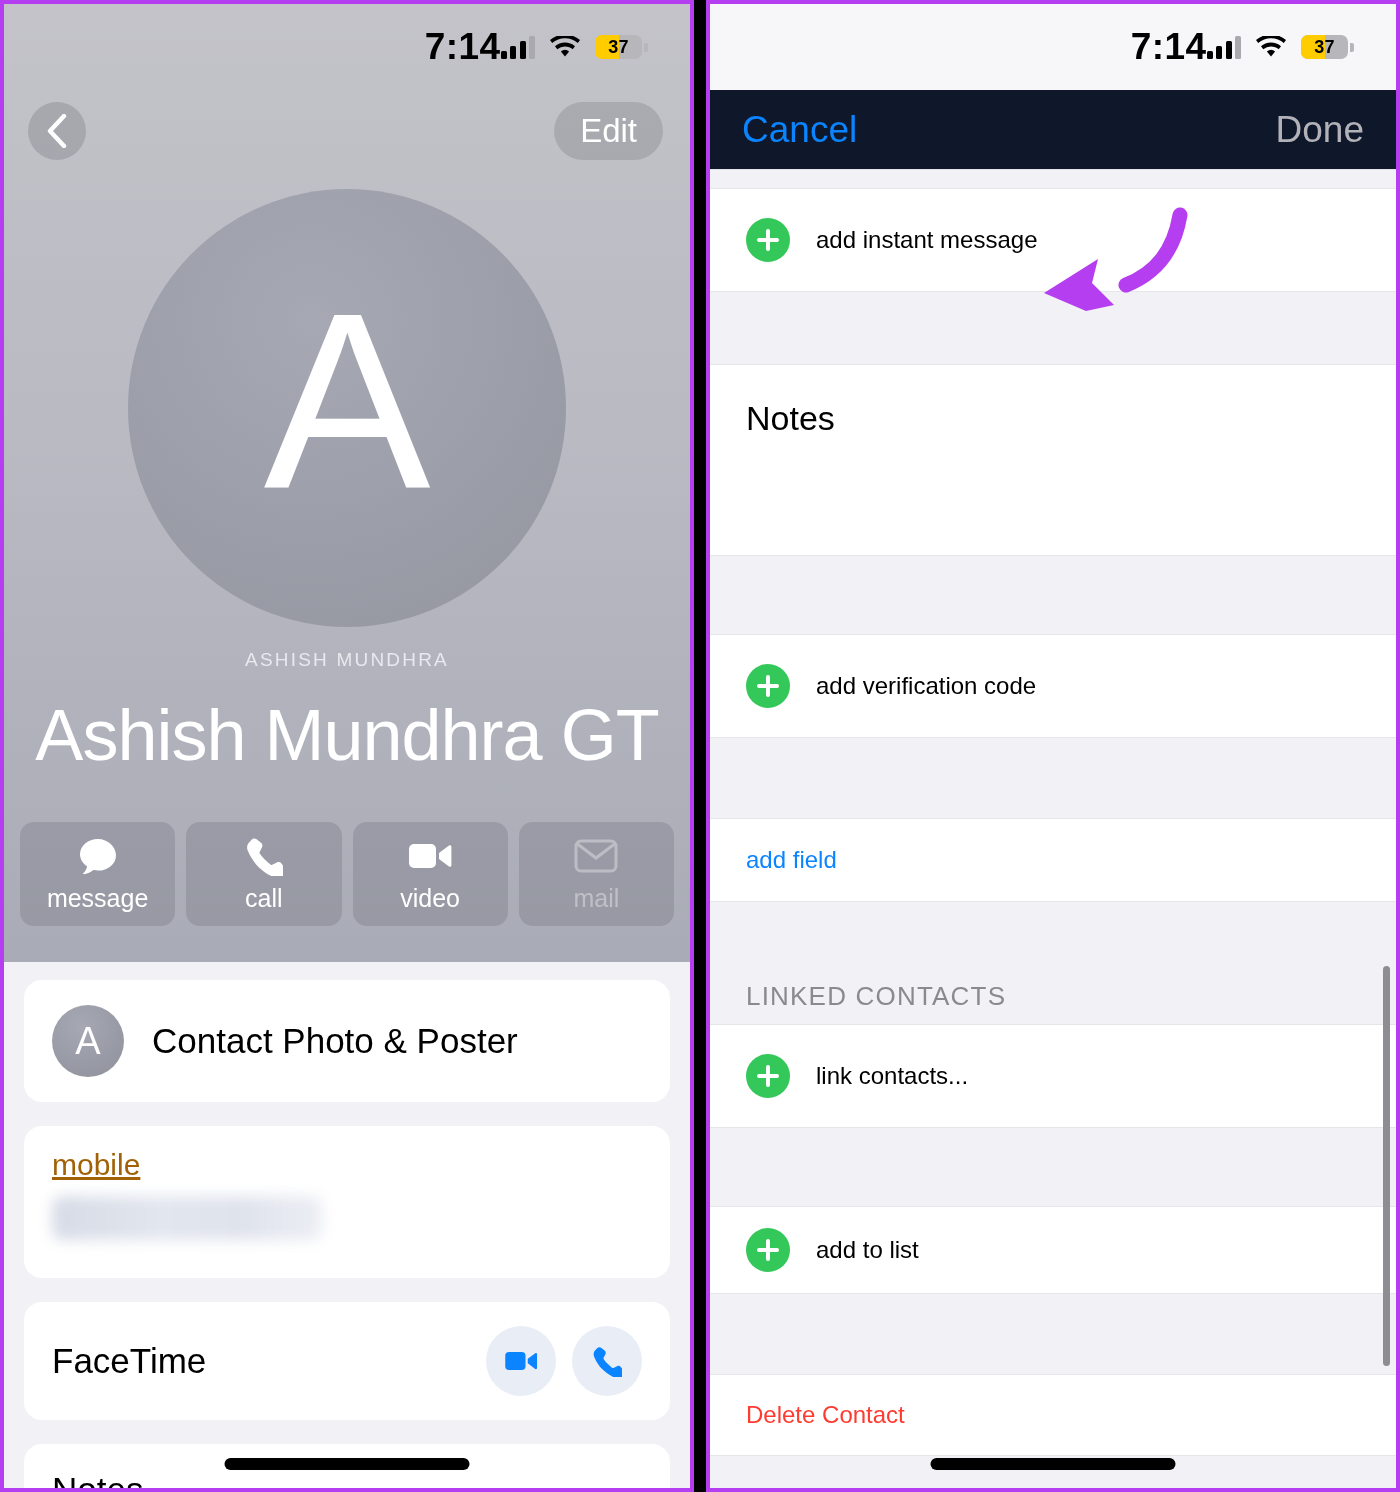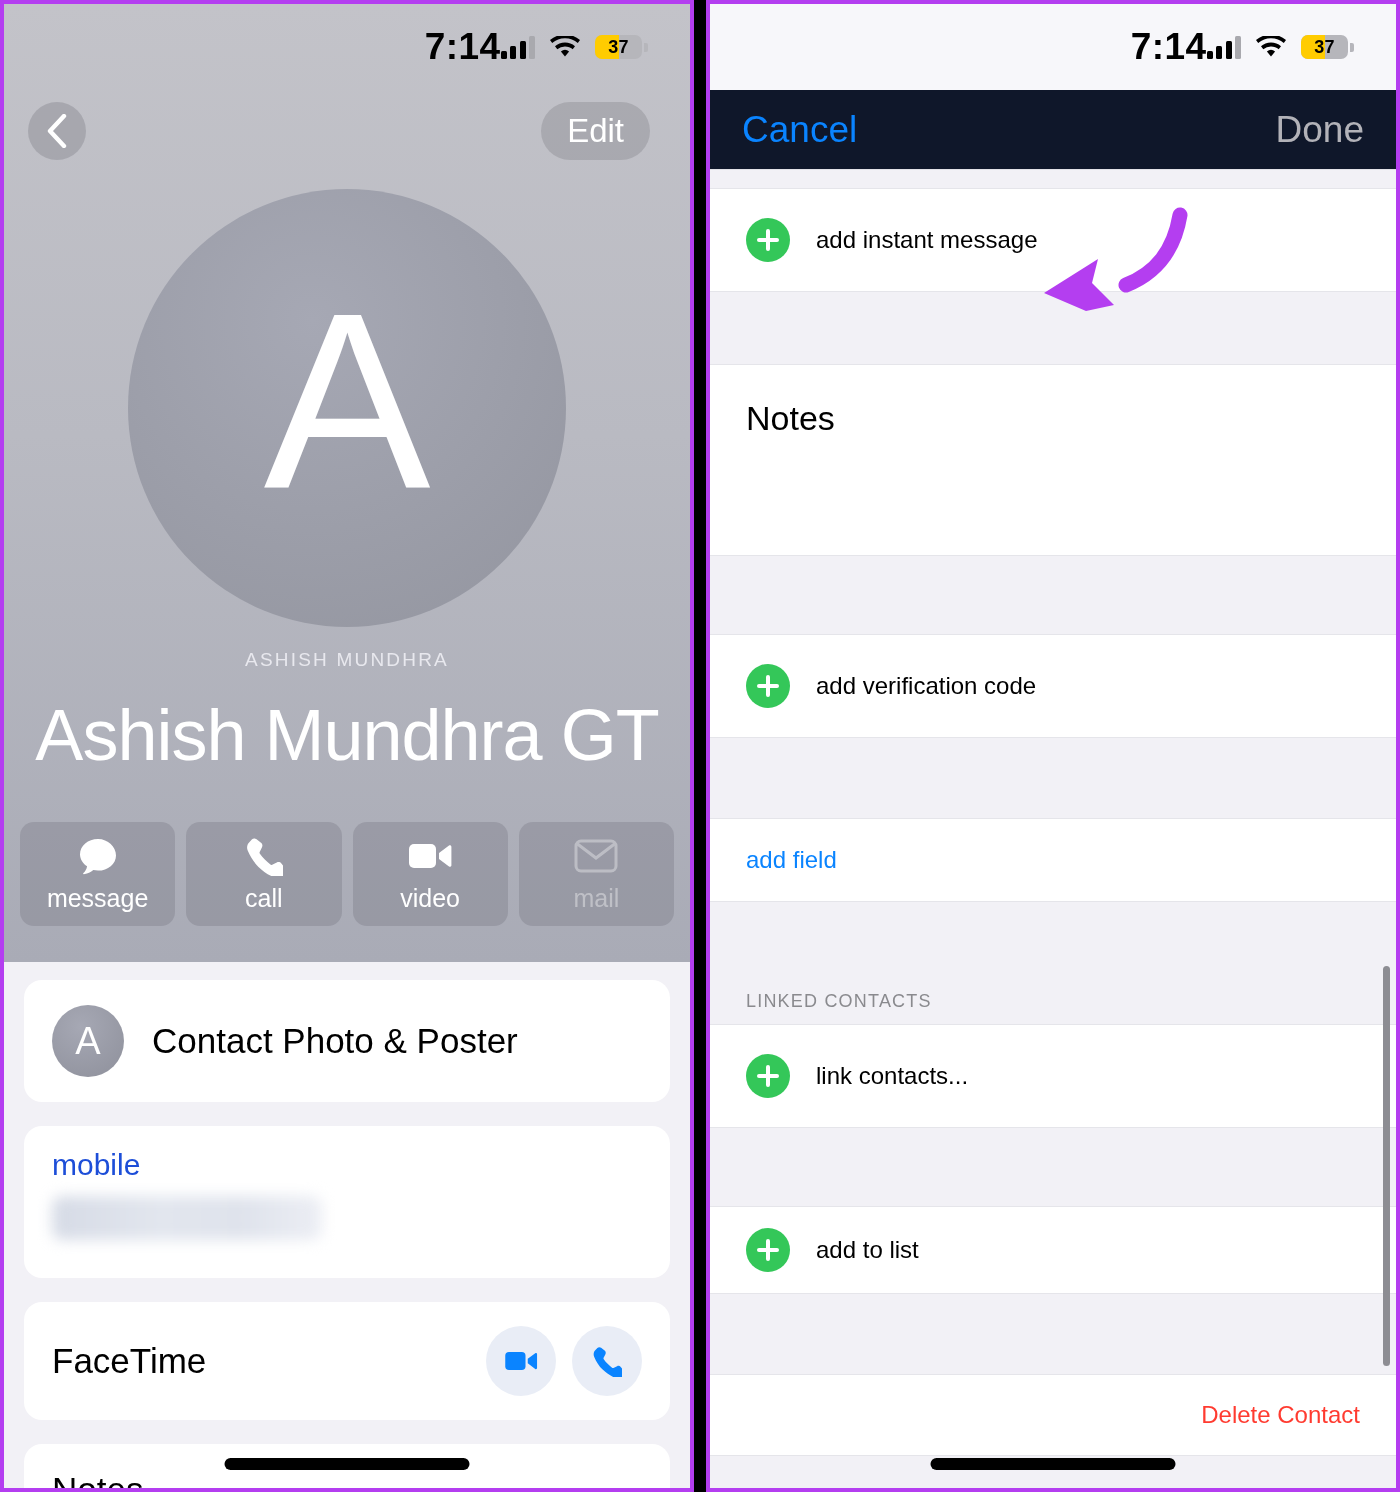--- a/index.html
+++ b/index.html
@@ -57,21 +57,21 @@
     background:linear-gradient(180deg,#c3c3c9 0%,#b9bac2 45%,#a9abb6 100%);
   }
   .nav-row { position:absolute; top:98px; left:24px; right:24px; height:58px; }
   .back-btn {
     position:absolute; left:0; top:0; width:58px; height:58px; border-radius:50%;
     background:rgba(120,120,128,0.35);
     display:flex; align-items:center; justify-content:center;
   }
   .back-btn svg { display:block; }
   .edit-btn {
-    position:absolute; right:16px; top:0; height:58px; padding:0 26px;
+    position:absolute; right:3px; top:0; height:58px; padding:0 26px;
     border-radius:29px; background:rgba(120,120,128,0.32);
     display:flex; align-items:center; justify-content:center;
     color:#fff; font-size:33px;
   }
 
   .avatar-big {
     position:absolute; left:50%; transform:translateX(-50%); top:185px;
     width:438px; height:438px; border-radius:50%;
     background:radial-gradient(circle at 42% 30%, #a6a8b4 0%, #93959f 100%);
     display:flex; align-items:center; justify-content:center;
@@ -109,21 +109,21 @@
   .card.photo-poster { height:122px; display:flex; align-items:center; padding:0 28px; gap:28px; }
   .avatar-sm {
     width:72px; height:72px; border-radius:50%;
     background:radial-gradient(circle at 40% 30%,#a6a8b4 0%,#8e909b 100%);
     display:flex; align-items:center; justify-content:center;
     color:#fff; font-size:38px;
   }
   .card.photo-poster .txt { font-size:35px; color:#000; }
 
   .card.mobile { height:152px; padding:22px 28px 0 28px; }
-  .card.mobile .label { font-size:30px; color:#1d4ed8; }
+  .card.mobile .label { font-size:30px; color:#a16207;text-decoration:underline; }
   .card.mobile .redacted {
     margin-top:14px; width:270px; height:44px; border-radius:10px;
     background:linear-gradient(90deg,#d6dbe6 0%,#e2e6ee 40%,#dfe3ec 70%,#eceef4 100%);
     filter:blur(7px);
   }
 
   .card.facetime { height:118px; display:flex; align-items:center; padding:0 28px; }
   .card.facetime .txt { font-size:35px; color:#000; flex:1; }
   .round-act {
     width:70px; height:70px; border-radius:50%; background:#e9edf6;
@@ -164,21 +164,21 @@
 
   .r-gap { background:#f2f1f6; }
 
   .r-notes { background:#fff; padding:34px 36px 0 36px;
              border-top:1px solid #e5e5ea; border-bottom:1px solid #e5e5ea; }
   .r-notes .rtxt { font-size:34px; color:#000; }
 
   .r-section-head {
     background:#f2f1f6; display:flex; align-items:flex-end;
     padding:0 36px 12px 36px;
-    font-size:18px; letter-spacing:1.2px; color:#8a8a8e;
+    font-size:26px; letter-spacing:1.2px; color:#8a8a8e;
   }
 
   .r-scrollbar {
     position:absolute; right:6px; width:7px; border-radius:4px;
     background:#8d8d93;
   }
 
   
   .arrow-anno { position:absolute; pointer-events:none; }
 
@@ -392,21 +392,21 @@
 
       <div class="r-gap" style="height:78px;"></div>
 
       <div class="r-row" style="height:88px;">
         <div class="plus"></div>
         <div class="rtxt">add to list</div>
       </div>
 
       <div class="r-gap" style="height:80px;"></div>
 
-      <div class="r-row" style="height:82px;justify-content:flex-end;">
+      <div class="r-row" style="height:82px;">
         <div class="rtxt red">Delete Contact</div>
       </div>
 
       <div class="r-gap" style="height:200px;"></div>
 
       <div class="r-scrollbar" style="top:796px; height:400px;"></div>
     </div>
 
     <svg class="arrow-anno" style="left:318px; top:195px; width:190px; height:140px;" viewBox="0 0 190 140">
       <path d="M152 16 C146 52, 128 74, 98 86" stroke="#b43ef0" stroke-width="15" fill="none" stroke-linecap="round"></path>

